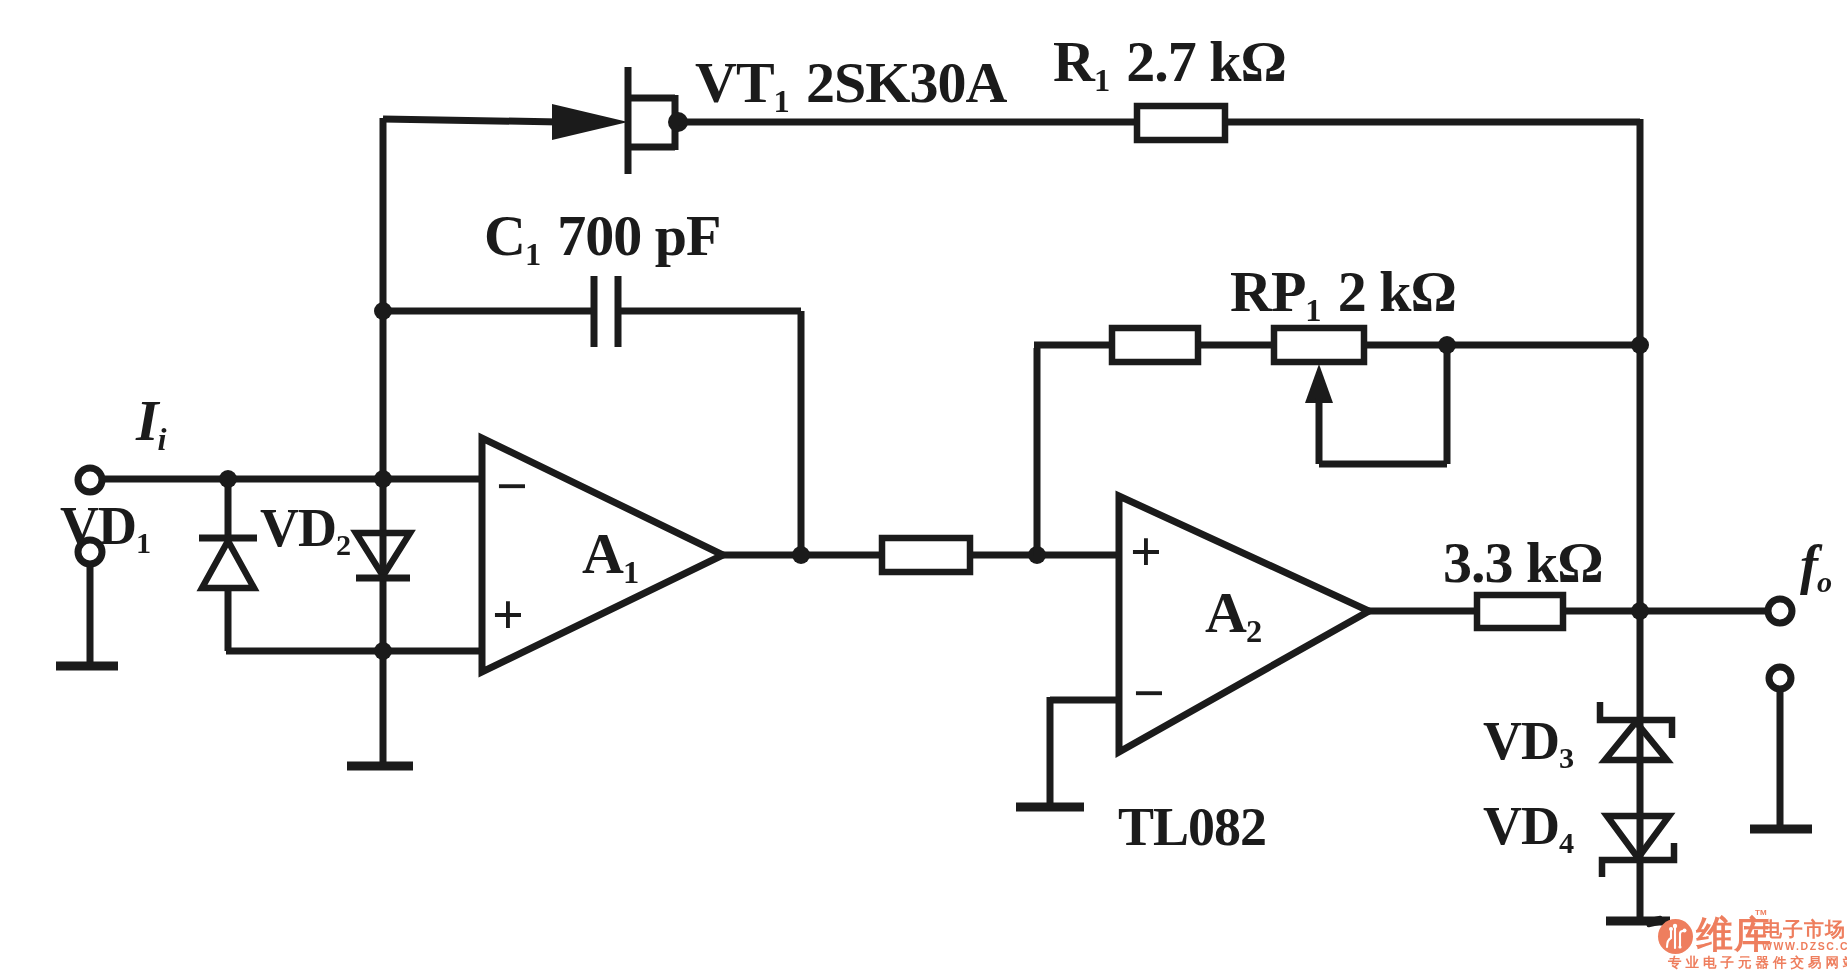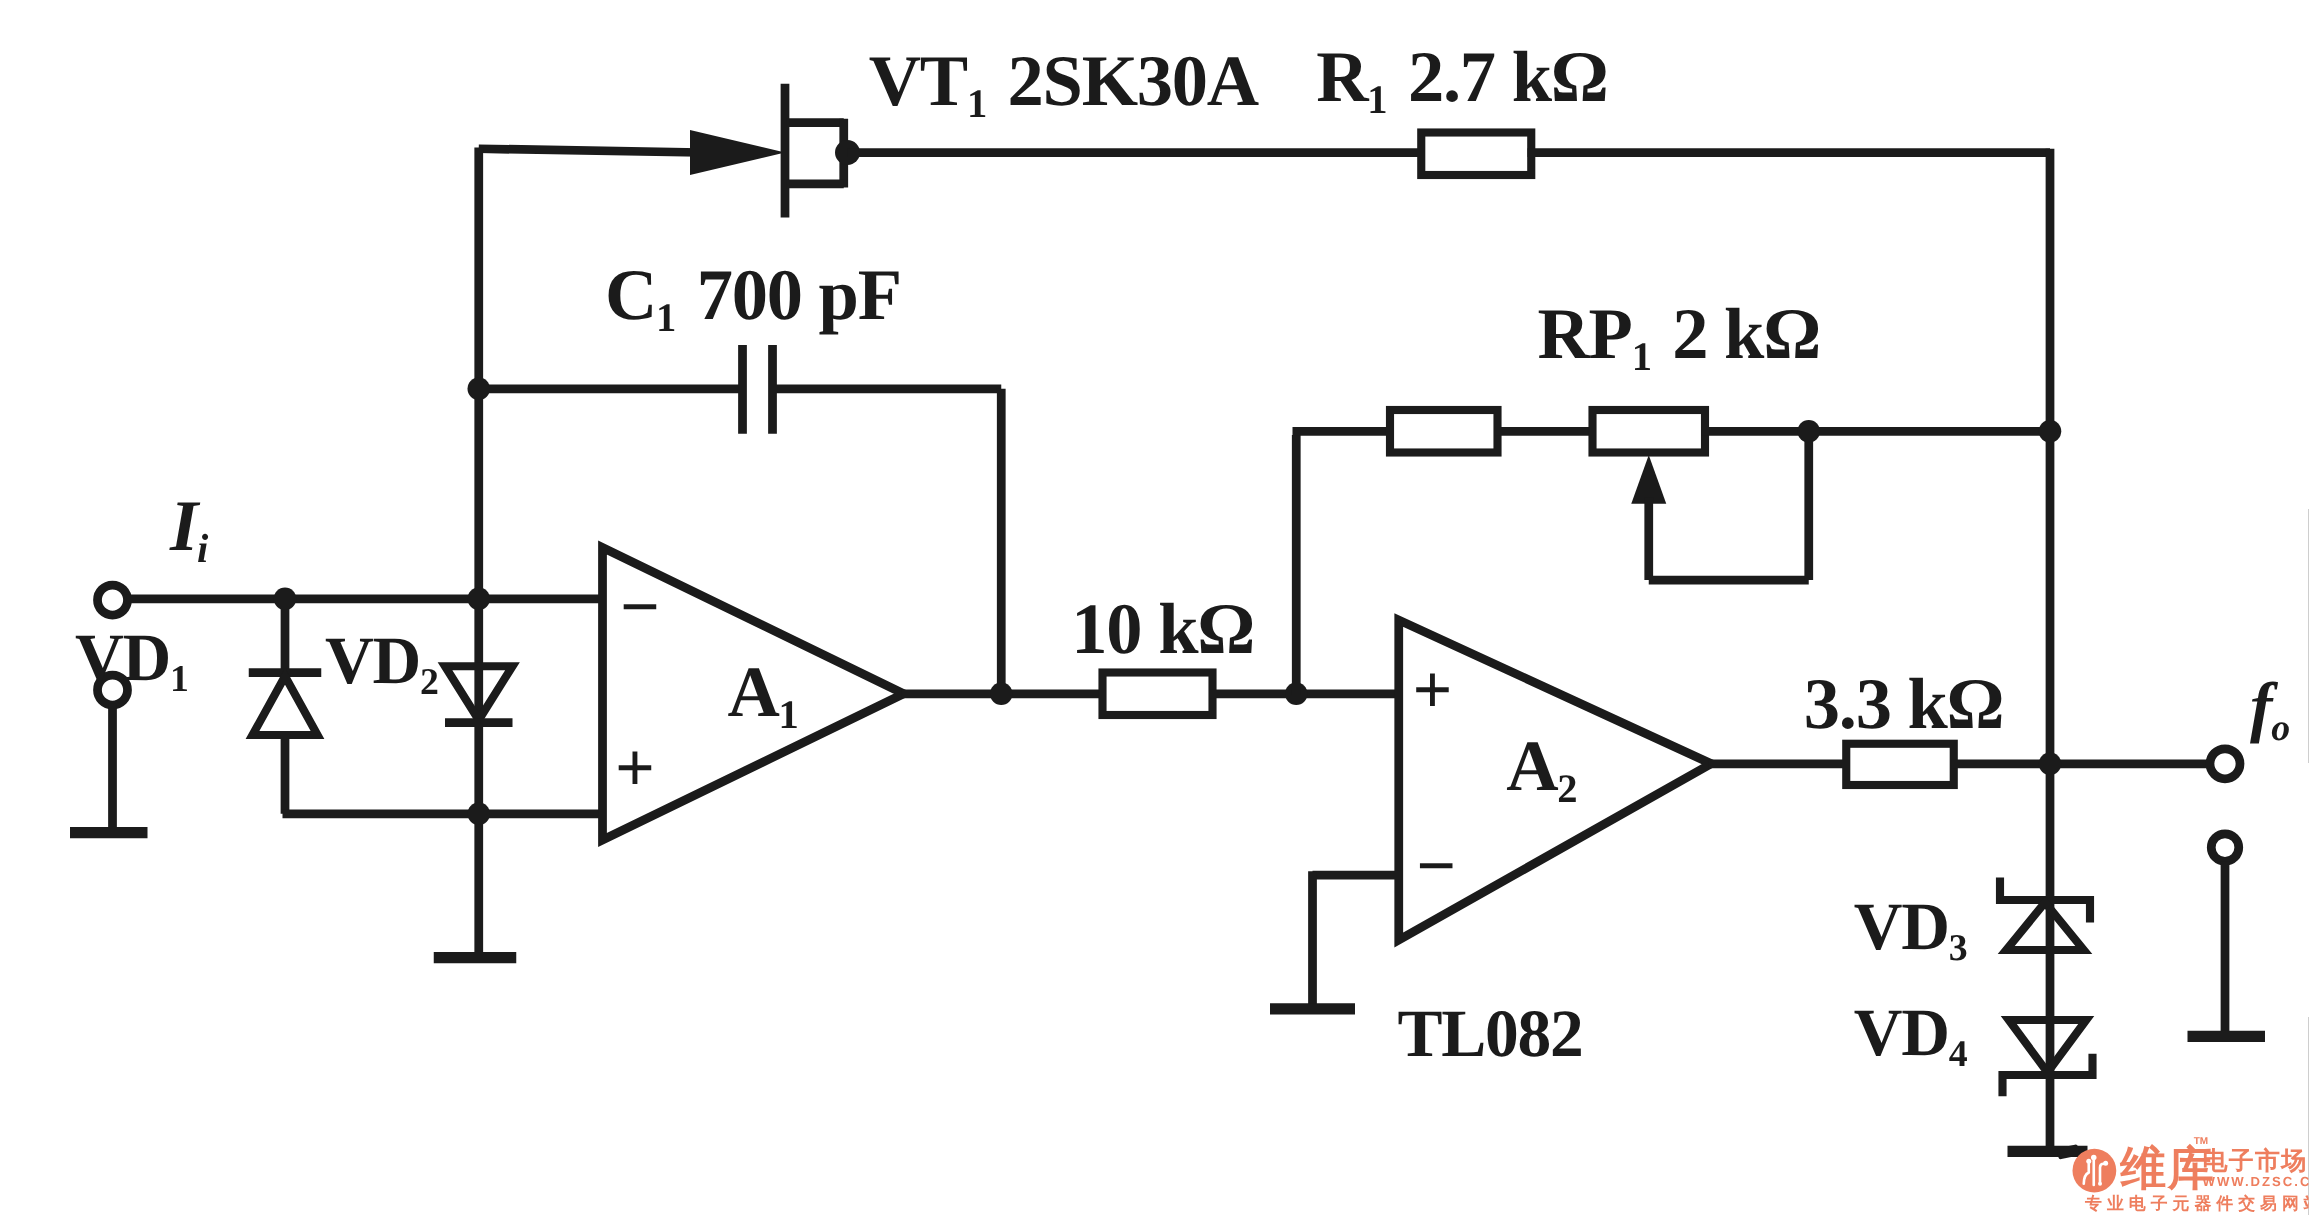--- a/index.html
+++ b/index.html
@@ -153,40 +153,37 @@
       <polygon class="tri-open" points="1607,816 1669,816 1638,858"></polygon>
       <path class="wire thin" d="M1602,877 L1602,860 L1674,860 L1674,843"></path>
       <line class="wire thick" x1="1606" y1="921" x2="1670" y2="921"></line>
     </g>
   </svg>
 
   <div class="lbl italic" style="left:136px; top:392px;">
     <span>I</span><sub>i</sub>
   </div>
 
-  <div class="lbl" style="left:695px; top:36px;text-align:right;">
+  <div class="lbl" style="left:695px; top:54px;text-align:right;">
     <span>VT</span><sub>1</sub><span class="sp">2SK30A</span>
   </div>
 
   <div class="lbl" style="left:1053px; top:33px;">
     <span>R</span><sub>1</sub><span class="sp">2.7 kΩ</span>
   </div>
 
   <div class="lbl" style="left:484px; top:207px;">
     <span>C</span><sub>1</sub><span class="sp">700 pF</span>
   </div>
 
-  <div class="lbl" style="left:1230px; top:238px;font-family:Liberation Serif, serif;">
+  <div class="lbl" style="left:1230px; top:263px;font-family:Liberation Serif, serif;">
     <span>RP</span><sub>1</sub><span class="sp">2 kΩ</span>
   </div>
 
 
-  <div class="lbl" style="left:857px; top:474px;">
-    <span>10 kΩ</span>
-  </div>
 
   <div class="lbl" style="left:1443px; top:534px;">
     <span>3.3 kΩ</span>
   </div>
 
   <div class="lbl" style="left:582px; top:525px;">
     <span>A</span><sub>1</sub>
   </div>
 
   <div class="lbl" style="left:1205px; top:584px;">

